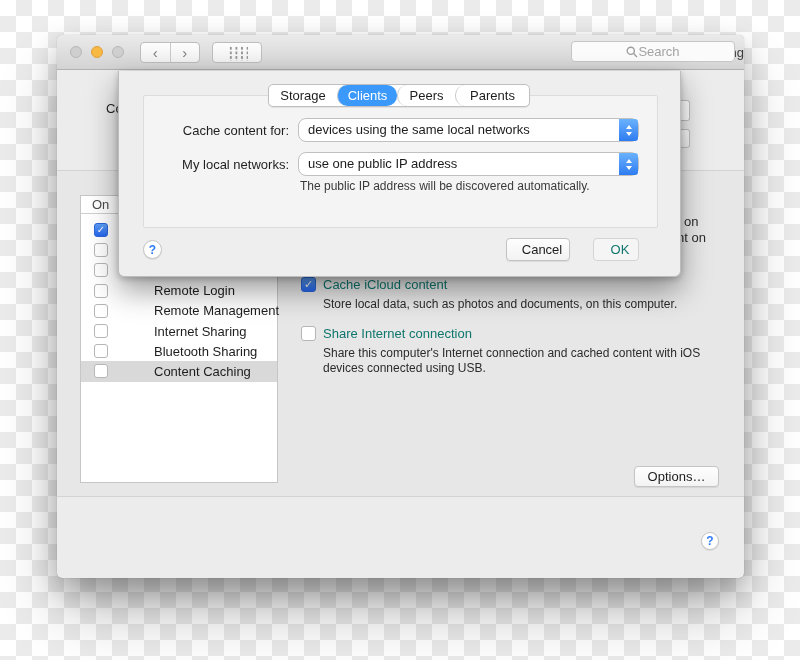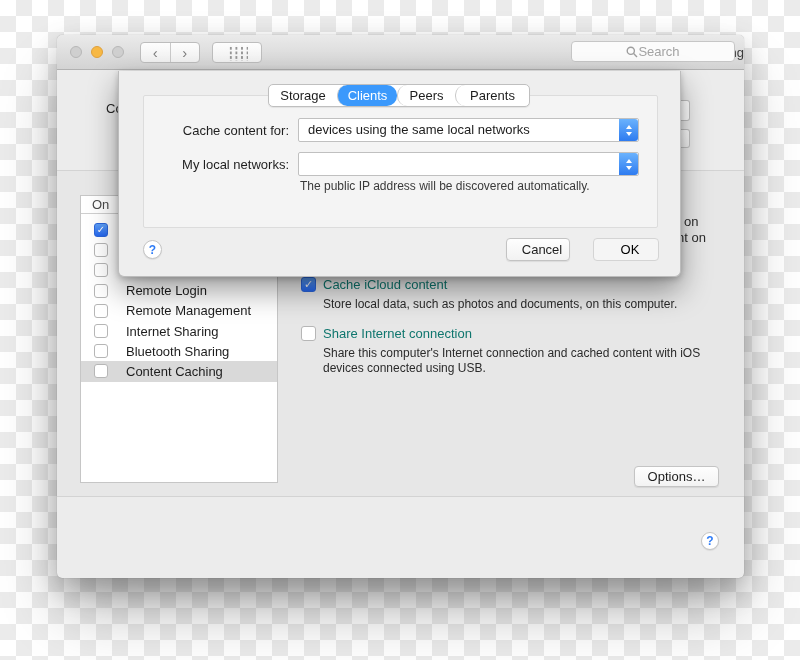--- a/index.html
+++ b/index.html
@@ -71,21 +71,21 @@
   .part2 { position:absolute; left:620px; top:195px; font-size:13px; color:#2c2c2c; z-index:1; }
   
   .svc-table {
     position:absolute; left:23px; top:160px; width:198px; height:288px;
     background:#fff; border:1px solid #c6c6c6; z-index:1;
   }
   .svc-head { height:18px; border-bottom:1px solid #cfcfcf; display:flex; }
   .svc-head .oncell { width:38px; border-right:1px solid #dedede;
     font-size:13px; color:#4a4a4a; padding-left:11px; line-height:17px; }
   .svc-rows { padding-top:6px; }
-  .svc-row { height:20.2px; display:flex; align-items:center; }
+  .svc-row { height:20.2px; display:flex; align-items:center;gap:28px; }
   .svc-row.selected { background:#d9d9d9; }
   .svc-row .lbl { font-size:13px; color:#1d1d1d; margin-left:18px; white-space:nowrap; }
   .cb {
     width:14px; height:14px; margin-left:13px; flex:0 0 14px;
     background:#fff; border:1px solid #b6b6b6; border-radius:3px;
     display:flex; align-items:center; justify-content:center;
   }
   .cb.checked { background:linear-gradient(#5c9ef5,#2566ee); border-color:#2b65d9; }
   .cb.checked::after { content:"✓"; color:#fff; font-size:10px; font-weight:bold; line-height:1; }
   
@@ -125,41 +125,41 @@
     box-shadow:0 1px 1px rgba(0,0,0,.07);
   }
   .tab { font-size:13px; color:#1d1d1d; text-align:center; line-height:21px; }
   .tab + .tab { border-left:1px solid #c9c9c9;border-radius:10px; }
   .tab.selected { background:#3b99fc; color:#fff; }
   .t0 { width:68px; } .t1 { width:60px; } .t2 { width:58px; } .t3 { width:74px; }
   .f-label { position:absolute; left:20px; width:150px; text-align:right;
     font-size:13px; color:#1f1f1f; }
   .dd {
     position:absolute; left:179px; width:341px; height:24px;
-    background:#fff; border:1px solid #c0c0c0; border-radius:2px;
+    background:#fff; border:1px solid #c0c0c0; border-radius:8px;
   }
   .dd .val { position:absolute; left:9px; top:0; line-height:22px; font-size:13px; color:#1c1c1c; white-space:nowrap; }
   .stepper {
     position:absolute; right:0; top:0; bottom:0; width:19px;
     background:linear-gradient(#6ab2fd,#2e7bf0); border-radius:0 3px 3px 0;
     display:flex; flex-direction:column; align-items:center; justify-content:center; gap:3px;
   }
   .tri-up { width:0; height:0; border-left:3.5px solid transparent; border-right:3.5px solid transparent; border-bottom:4.5px solid #fff; }
   .tri-dn { width:0; height:0; border-left:3.5px solid transparent; border-right:3.5px solid transparent; border-top:4.5px solid #fff; }
   .helper { position:absolute; left:181px; top:108px; font-size:12px; color:#3a3a3a; }
   .sheet-help { position:absolute; left:24px; top:169px; width:19px; height:19px; }
   .btn {
     position:absolute; top:167px; height:23px;
     background:linear-gradient(#fefefe,#f2f2f2); border:1px solid #c3c3c3; border-radius:4px;
     font-size:13px; color:#1d1d1d; text-align:center; line-height:21px;
     box-shadow:0 1px 1px rgba(0,0,0,.08);
     padding-left:8px;
   }
   .btn.cancel { left:387px; width:64px; }
-  .btn.ok { left:474px; width:66px; background:#f5f5f5; border-color:#d4d4d4; color:#000000; box-shadow:none; }
+  .btn.ok { left:474px; width:46px; background:#f5f5f5; border-color:#d4d4d4; color:#0f766e; box-shadow:none; }
   .mag { display:block; }
 </style>
 </head>
 <body>
 
 <div class="window">
 
   <div class="titlebar">
     <span class="tl gray" style="left:13px"></span>
     <span class="tl yellow" style="left:34px"></span>
@@ -260,20 +260,21 @@
     <div class="dd" style="top:47px;">
       <span class="val">devices using the same local networks</span>
       <span class="stepper">
         <span class="tri-up"></span>
         <span class="tri-dn"></span>
       </span>
     </div>
 
     <span class="f-label" style="top:86px;">My local networks:</span>
     <div class="dd" style="top:81px;">
+      <span class="val">use one public IP address</span>
       <span class="stepper">
         <span class="tri-up"></span>
         <span class="tri-dn"></span>
       </span>
     </div>
 
     <span class="helper">The public IP address will be discovered automatically.</span>
 
     <div class="helpcircle sheet-help">?</div>
     <div class="btn cancel">Cancel</div>

